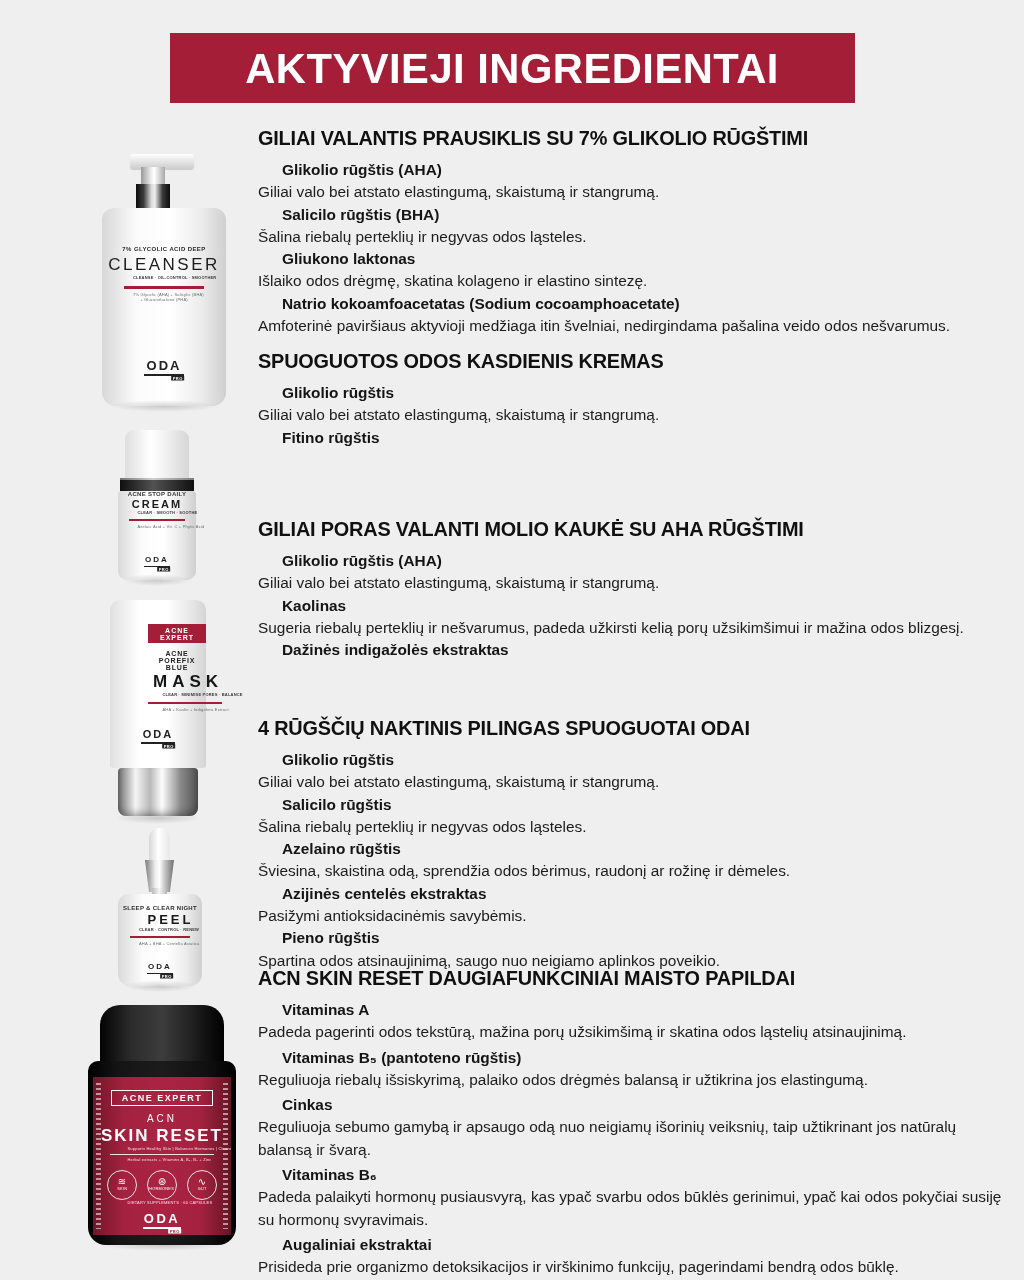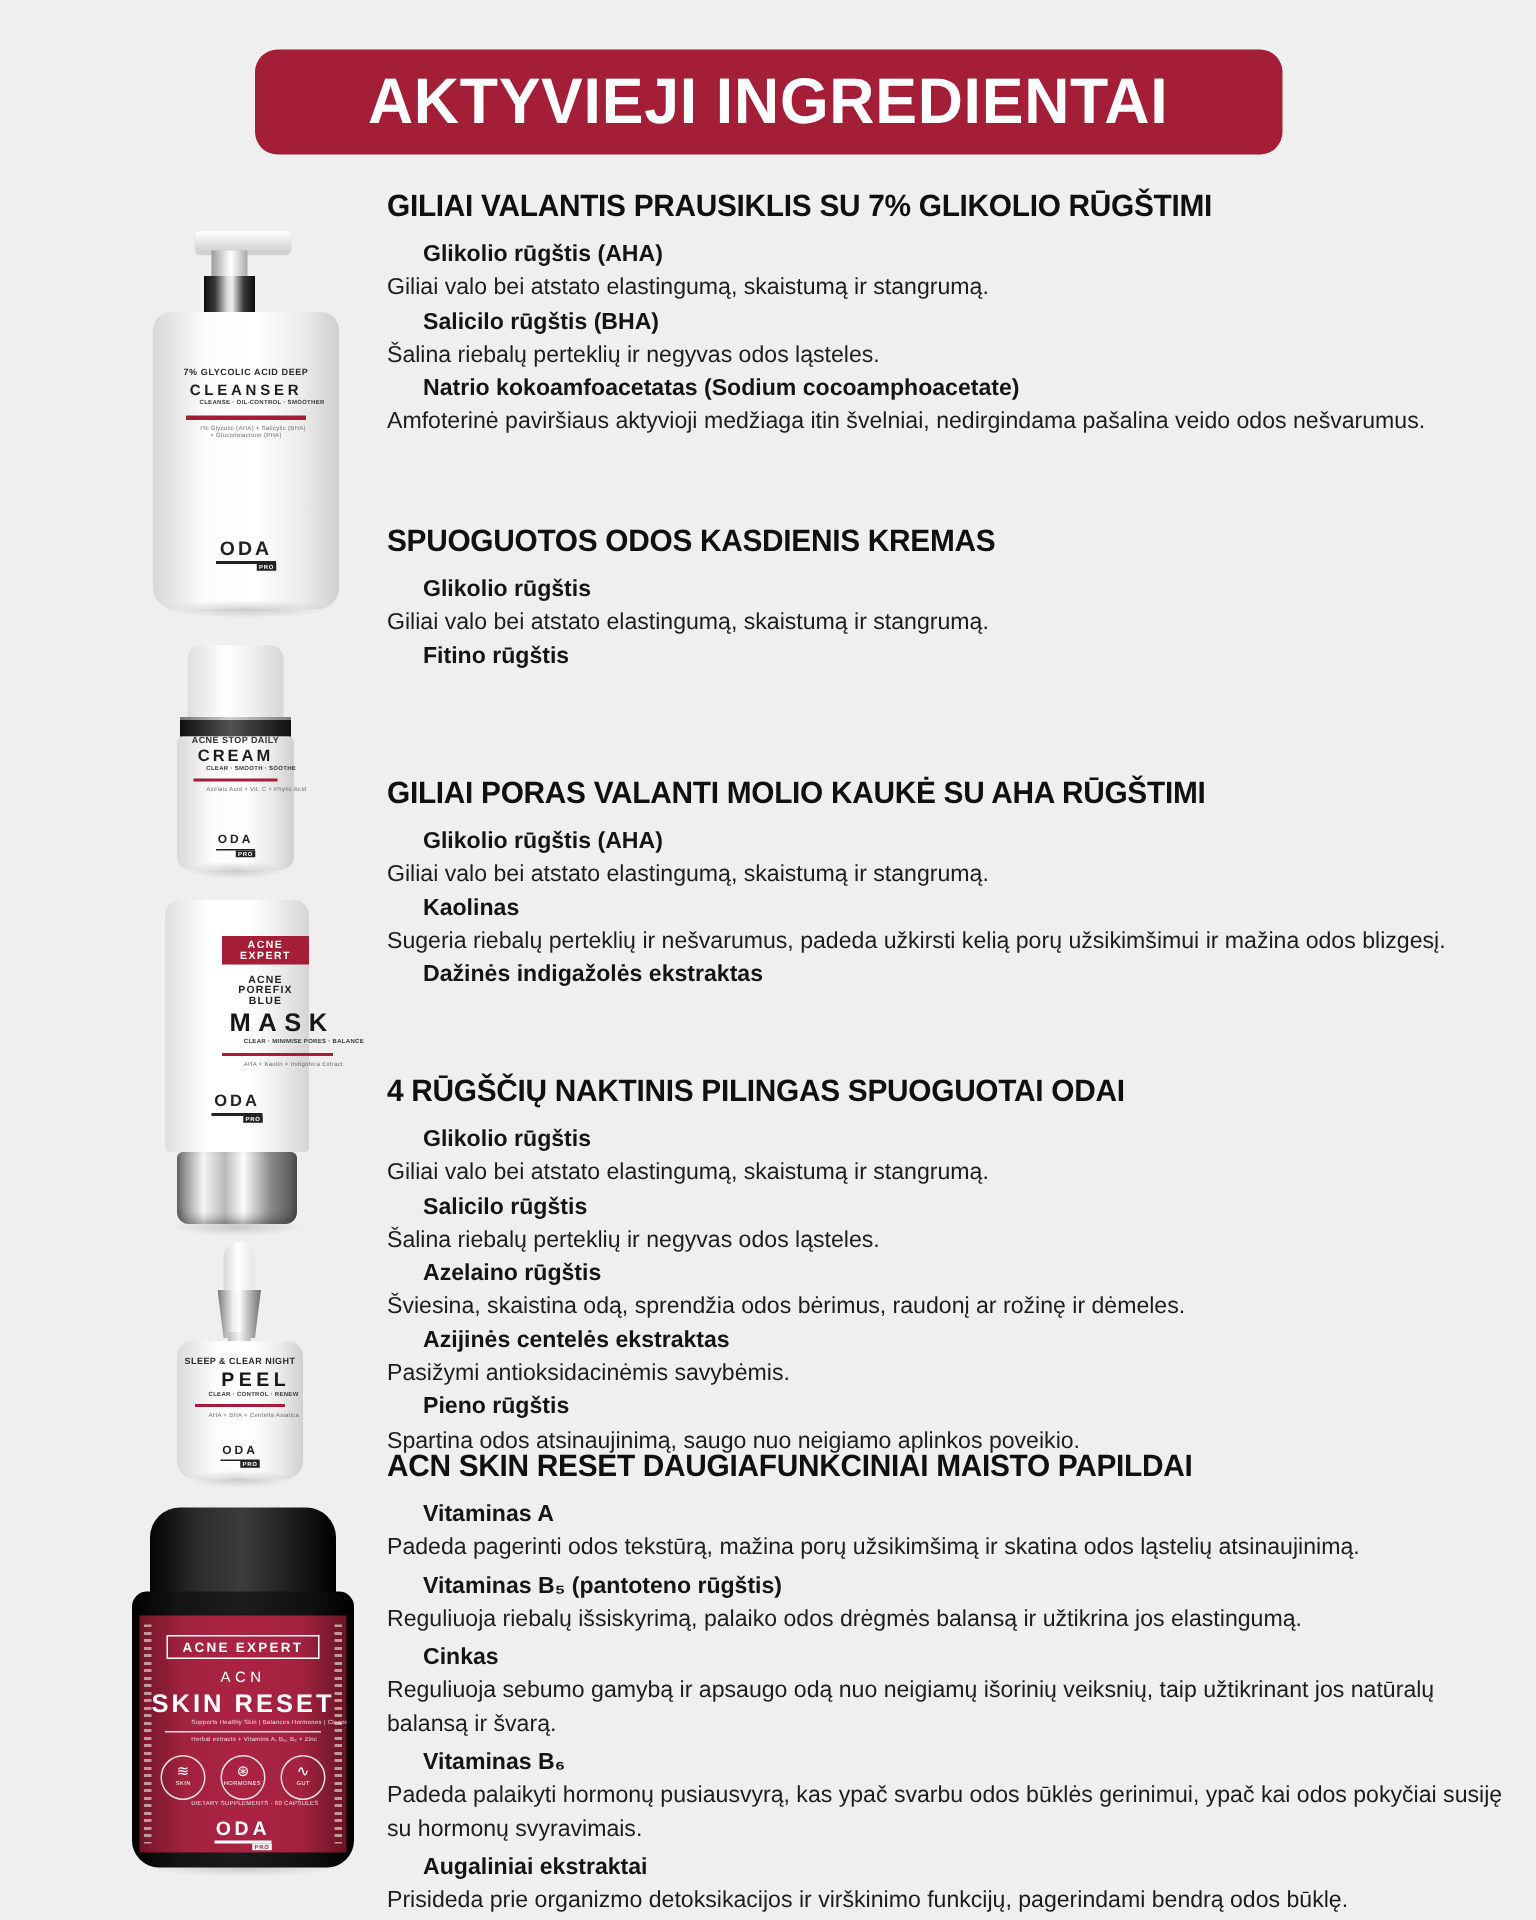--- a/index.html
+++ b/index.html
@@ -6,21 +6,21 @@
   html,body { margin:0; padding:0; }
   body {
     width:1024px; height:1280px; position:relative; overflow:hidden;
     background:#f0eff0; color:#1b1b1b;
     font-family:"Liberation Sans","DejaVu Sans",sans-serif;
   }
 
   
   .banner {
     position:absolute; left:170px; top:33px; width:685px; height:70px;
-    background:#a41e38; display:flex; align-items:center; justify-content:center;border-radius:15px;
+    background:#a41e38; display:flex; align-items:center; justify-content:center;
   }
   .banner h1 {
     margin:0; color:#ffffff; font-size:43px; font-weight:bold; letter-spacing:0.5px;
     transform:scaleX(0.97); white-space:nowrap;
   }
 
   
   .section { position:absolute; left:258px; width:756px; }
   .s1 { top:126px; } .s2 { top:349px; } .s3 { top:517px; } .s4 { top:716px; } .s5 { top:966px; }
   .section h2 {
@@ -57,21 +57,21 @@
     box-shadow:0 1px 1px rgba(0,0,0,0.15); }
   .cleanser .pump-stem { position:absolute; left:41px; top:19px; width:24px; height:18px;
     background:linear-gradient(90deg,#9a9a9a,#f2f2f2 45%,#ffffff 55%,#a8a8a8); }
   .cleanser .pump-collar { position:absolute; left:36px; top:36px; width:34px; height:26px;
     background:linear-gradient(90deg,#0c0c0c,#3a3a3a 22%,#d9d9d9 45%,#efefef 55%,#3a3a3a 78%,#0c0c0c); }
   .cleanser .bottle { position:absolute; left:2px; top:60px; width:124px; height:198px;
     background:linear-gradient(90deg,#d8d8d8,#fbfbfb 28%,#ffffff 55%,#ececec 80%,#cfcfcf);
     border-radius:12px 12px 14px 14px; text-align:center; }
   .cleanser .lbl { padding-top:38px; }
   .c-line1 { font-size:6px; font-weight:bold; letter-spacing:0.4px; color:#2a2a2a; }
-  .c-name  { font-size:10px; font-weight:bold; letter-spacing:2.5px; margin-top:3px; color:#1c1c1c; }
+  .c-name  { font-size:17px; font-weight:normal; letter-spacing:2.5px; margin-top:3px; color:#1c1c1c; }
   .cleanser .redline { width:80px; margin-top:6px; }
   .cleanser .oda-logo { position:absolute; bottom:26px; left:0; right:0; }
   .cleanser .oda-word { font-size:13px; } .cleanser .oda-bar { width:40px; }
 
   
   .cream { left:118px; top:428px; width:78px; height:152px; }
   .cream .cap { position:absolute; left:7px; top:2px; width:64px; height:48px;
     background:linear-gradient(90deg,#dedede,#ffffff 40%,#f4f4f4 60%,#d6d6d6);
     border-radius:9px 9px 0 0; }
   .cream .band { position:absolute; left:2px; top:50px; width:74px; height:13px;
@@ -287,20 +287,24 @@
   <h2>GILIAI VALANTIS PRAUSIKLIS SU 7% GLIKOLIO RŪGŠTIMI</h2>
   <div class="item">
     <div class="iname">Glikolio rūgštis (AHA)</div>
     <div class="idesc">Giliai valo bei atstato elastingumą, skaistumą ir stangrumą.</div>
   </div>
   <div class="item">
     <div class="iname">Salicilo rūgštis (BHA)</div>
     <div class="idesc">Šalina riebalų perteklių ir negyvas odos ląsteles.</div>
   </div>
   <div class="item">
+    <div class="iname">Gliukono laktonas</div>
+    <div class="idesc">Išlaiko odos drėgmę, skatina kolageno ir elastino sintezę.</div>
+  </div>
+  <div class="item">
     <div class="iname">Natrio kokoamfoacetatas (Sodium cocoamphoacetate)</div>
     <div class="idesc">Amfoterinė paviršiaus aktyvioji medžiaga itin švelniai, nedirgindama pašalina veido odos nešvarumus.</div>
   </div>
 </section>
 
 <section class="section s2">
   <h2>SPUOGUOTOS ODOS KASDIENIS KREMAS</h2>
   <div class="item">
     <div class="iname">Glikolio rūgštis</div>
     <div class="idesc">Giliai valo bei atstato elastingumą, skaistumą ir stangrumą.</div>

